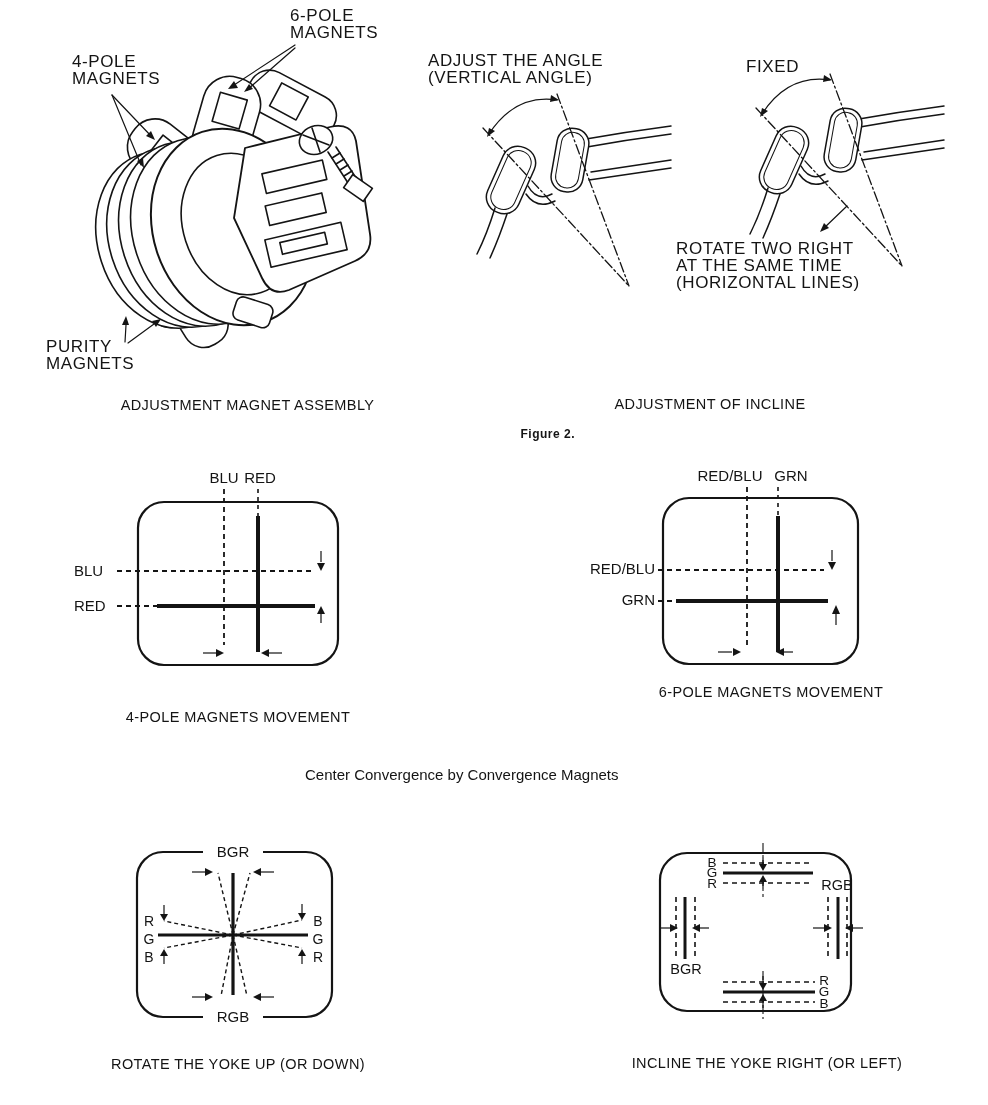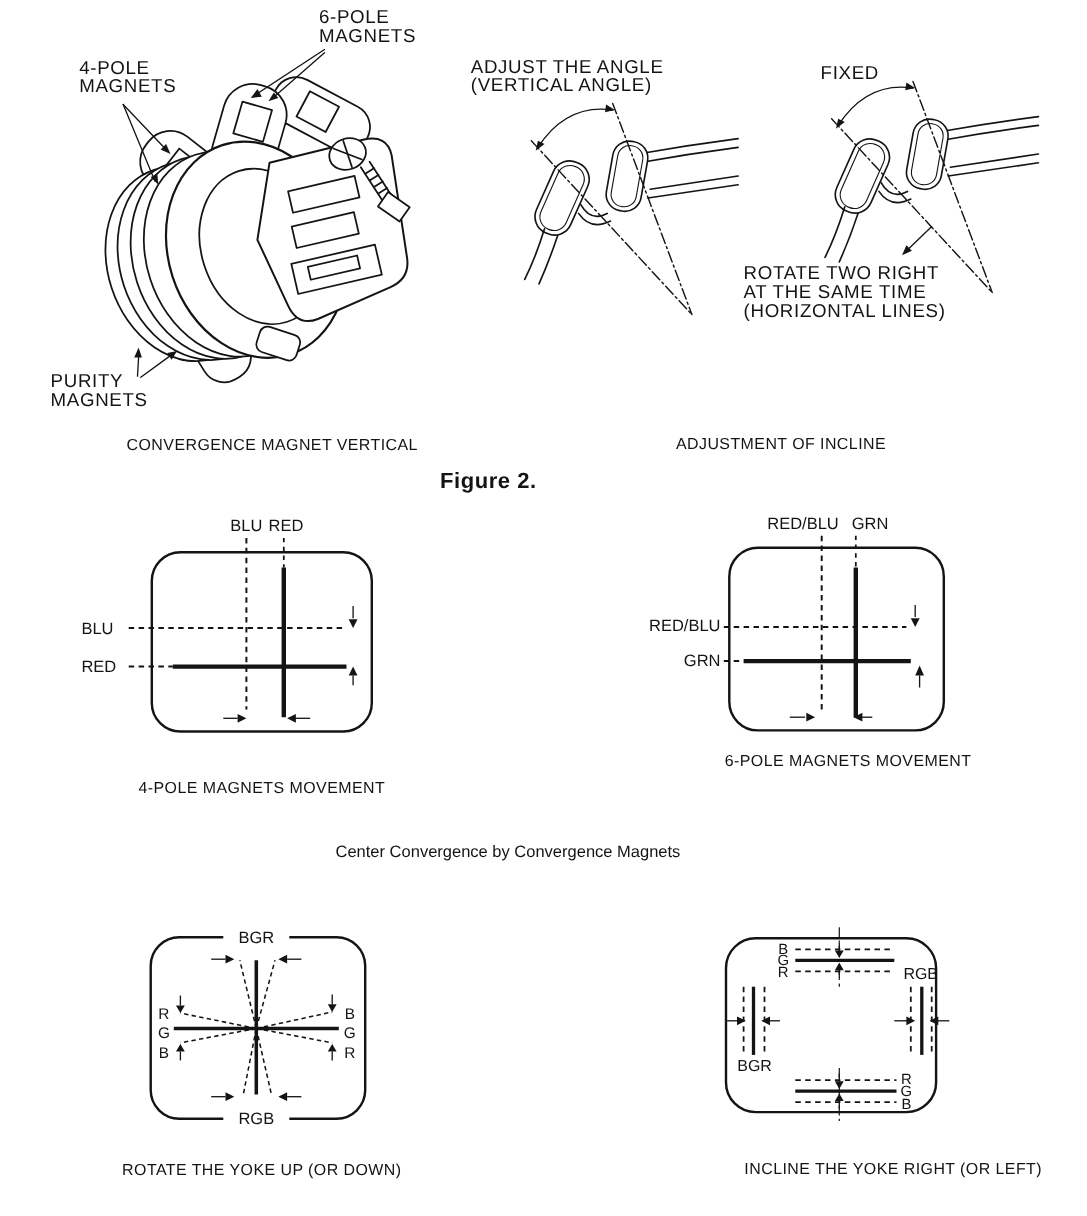--- a/index.html
+++ b/index.html
@@ -1,21 +1,21 @@
 <!DOCTYPE html>
 <html><head>
 <meta charset="utf-8">
 <style>
   html,body{margin:0;padding:0;}
   body{width:988px;height:1105px;background:#ffffff;position:relative;
        font-family:"Liberation Sans",sans-serif;color:#141414;overflow:hidden;}
   .lbl{position:absolute;font-size:17px;line-height:17px;letter-spacing:.6px;
        white-space:pre-line;}
   .cap{position:absolute;font-size:14.5px;letter-spacing:.4px;text-align:center;}
-  .fig{position:absolute;font-size:20px;font-weight:700;letter-spacing:.5px;text-align:left;}
+  .fig{position:absolute;font-size:12px;font-weight:700;letter-spacing:.5px;text-align:right;}
   .sub{position:absolute;font-size:15px;text-align:left;}
   svg{position:absolute;overflow:visible;}
   svg text{font-family:"Liberation Sans",sans-serif;fill:#141414;}
   .s{stroke:#141414;fill:none;}
   .w{stroke:#141414;fill:#ffffff;}
   .t{fill:#141414;stroke:none;}
 </style>
 </head>
 <body>
 
@@ -103,21 +103,21 @@
       <polygon points="121,279 116,287 112,281"></polygon>
     </g>
   </g>
 </svg>
 <div class="lbl" style="left:72px;top:53px">4-POLE
 MAGNETS</div>
 <div class="lbl" style="left:290px;top:7px">6-POLE
 MAGNETS</div>
 <div class="lbl" style="left:46px;top:338px">PURITY
 MAGNETS</div>
-<div class="cap" style="left:75px;top:397px;width:345px">CONVERGENCE MAGNET VERTICAL</div>
+<div class="cap" style="left:75px;top:397px;width:345px">ADJUSTMENT MAGNET ASSEMBLY</div>
 
 <svg style="left:415px;top:88px" width="260" height="225" viewBox="0 0 260 225">
   <g stroke="#141414" stroke-width="1.5" fill="none" stroke-linecap="round">
     <path d="M165,52 Q210,44 256,38"></path>
       <path d="M166,60 Q210,52 256,46"></path>
     <path d="M176,84 Q215,78 256,72"></path>
       <path d="M174,92 Q215,86 256,80"></path>
     <g transform="rotate(10 154 72)">
       <rect class="w" x="139" y="40" width="32" height="64" rx="15"></rect>
       <rect class="s" x="143.5" y="44" width="23" height="56" rx="11" stroke-width="1"></rect>
@@ -331,13 +331,13 @@
     <polygon points="154,29 162,29 158,36"></polygon>
     <polygon points="154,47 162,47 158,40"></polygon>
     <polygon points="65,89 65,97 73,93"></polygon>
     <polygon points="95,89 95,97 87,93"></polygon>
     <polygon points="219,89 219,97 227,93"></polygon>
     <polygon points="248,89 248,97 240,93"></polygon>
     <polygon points="154,148 162,148 158,155"></polygon>
     <polygon points="154,166 162,166 158,159"></polygon>
   </g>
 </svg>
-<div class="cap" style="left:662px;top:1055px;width:300px">INCLINE THE YOKE RIGHT (OR LEFT)</div>
+<div class="cap" style="left:617px;top:1055px;width:300px">INCLINE THE YOKE RIGHT (OR LEFT)</div>
 
 </body></html>

